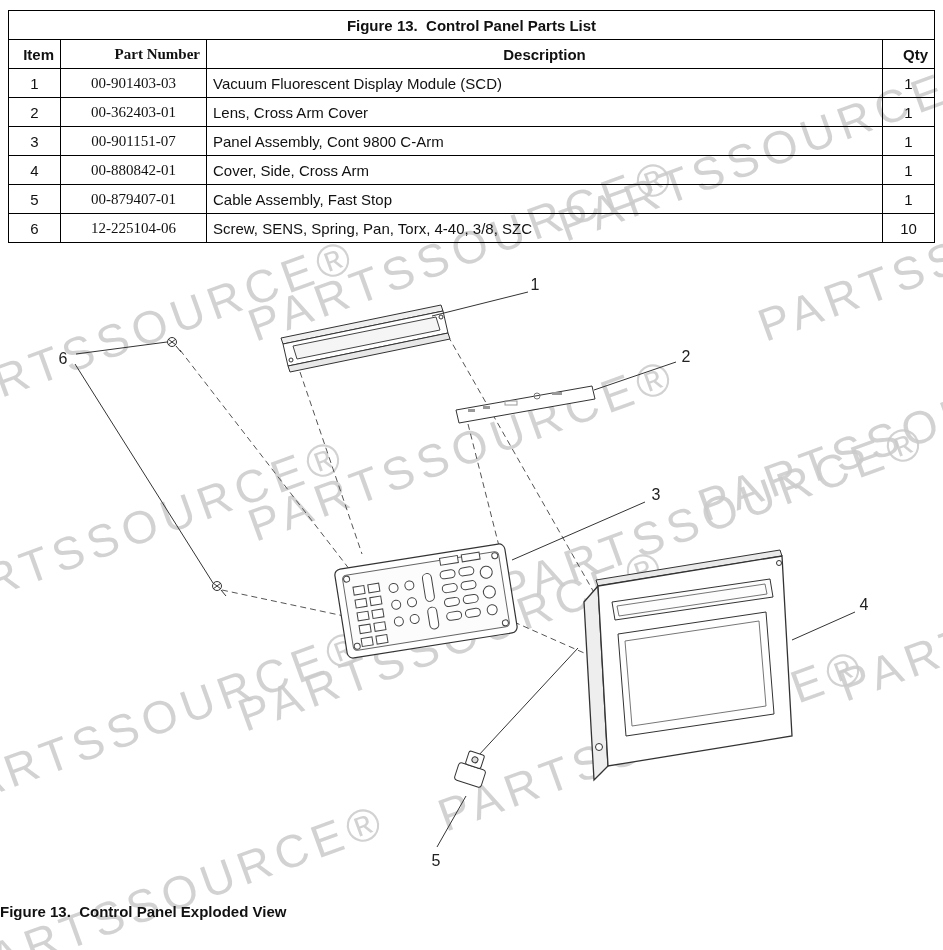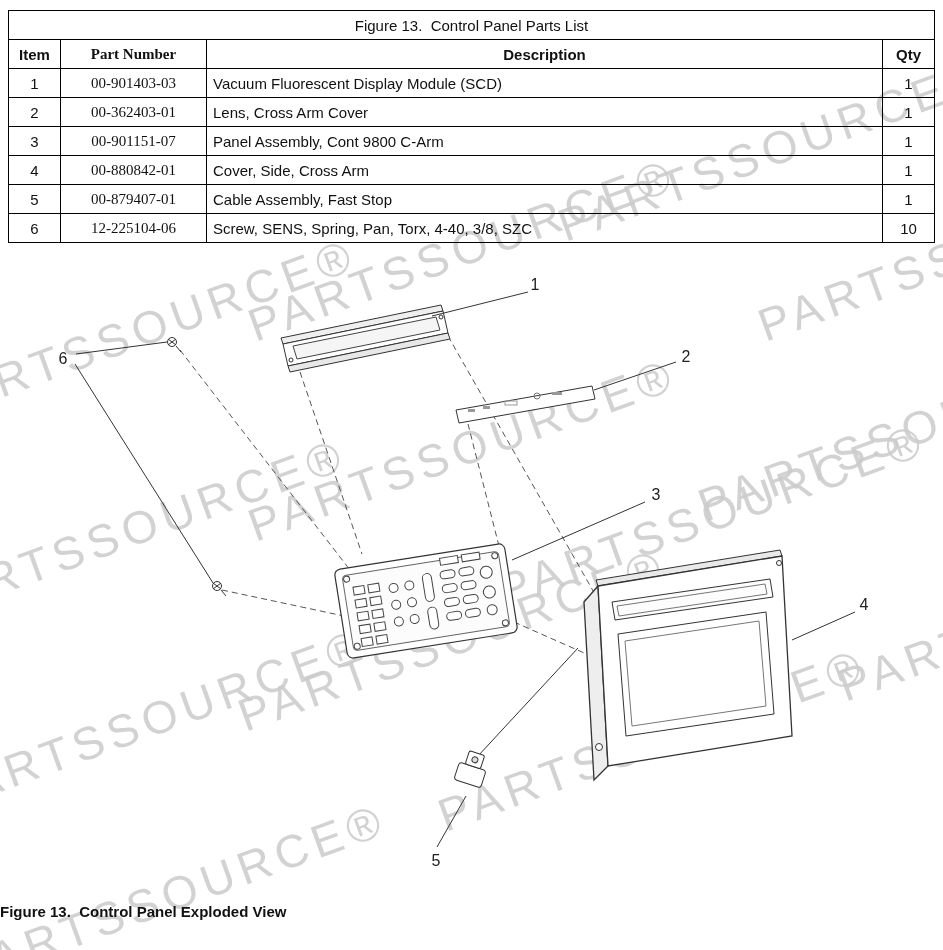--- a/index.html
+++ b/index.html
@@ -23,22 +23,22 @@
   
   .parts-table {
     position:relative; z-index:1;
     width:927px; margin:10px 8px 0 8px;
     border-collapse:collapse; background:transparent;
   }
   .parts-table th, .parts-table td {
     border:1px solid #000; background:transparent;
     font-size:15px; padding:3px 6px; height:29px;
   }
-  .table-title { font-size:17px; font-weight:normal; text-align:center; white-space:pre-wrap; height:28px; }
-  .headers th { font-weight:bold; text-align:center; }
+  .table-title { font-size:17px; font-weight:bold; text-align:center; white-space:pre-wrap; height:28px; }
+  .headers th { font-weight:bold; text-align:right; }
   .c-item { width:52px; text-align:center; }
   .c-part { width:146px; text-align:center;font-family:Liberation Serif, serif; }
   .c-desc { text-align:left; padding-left:8px; }
   .c-qty  { width:52px; text-align:center; }
 
   
   .diagram-svg { position:absolute; left:0; top:246px; z-index:1; }
   .diagram-svg text.callout { font-family:"Liberation Sans", sans-serif; font-size:16px; fill:#222; }
   .caption {
     position:absolute; left:0; top:903px; width:100%;

